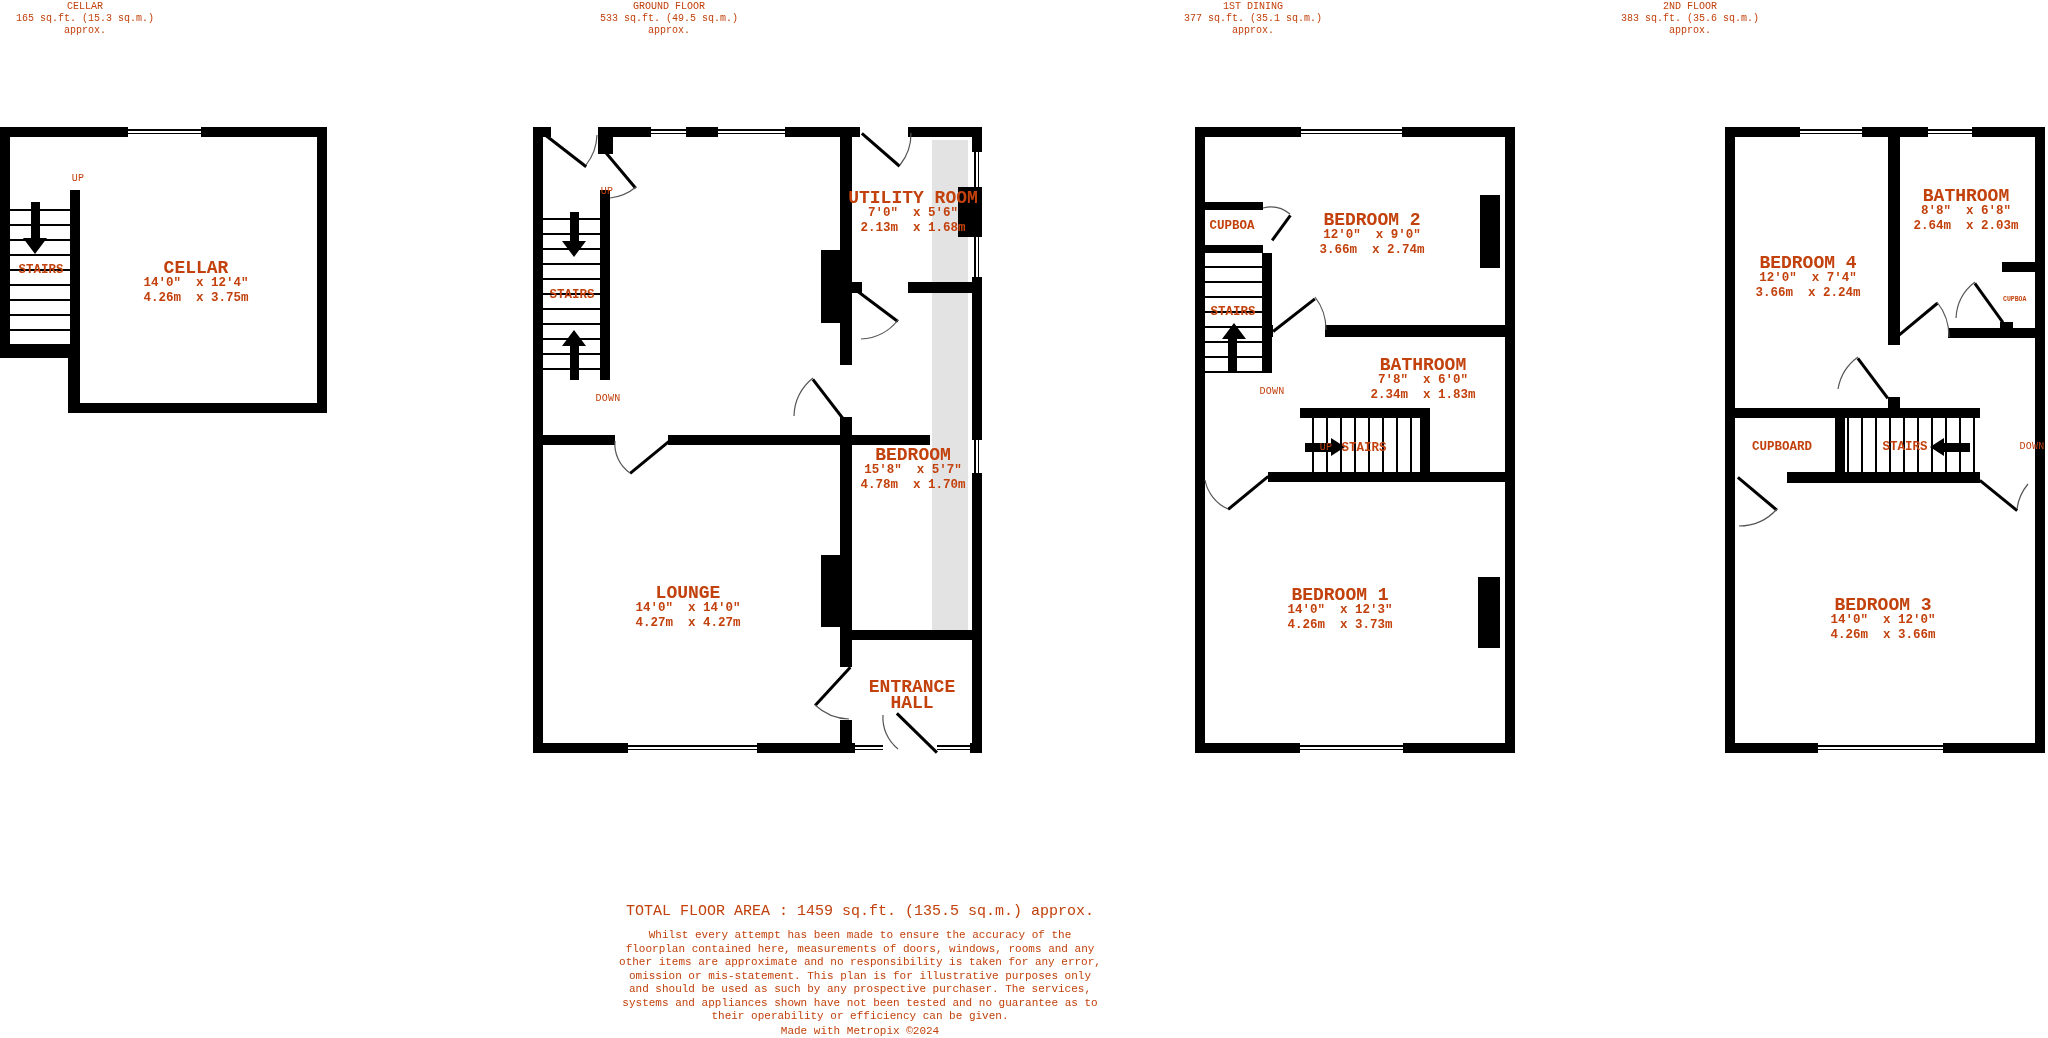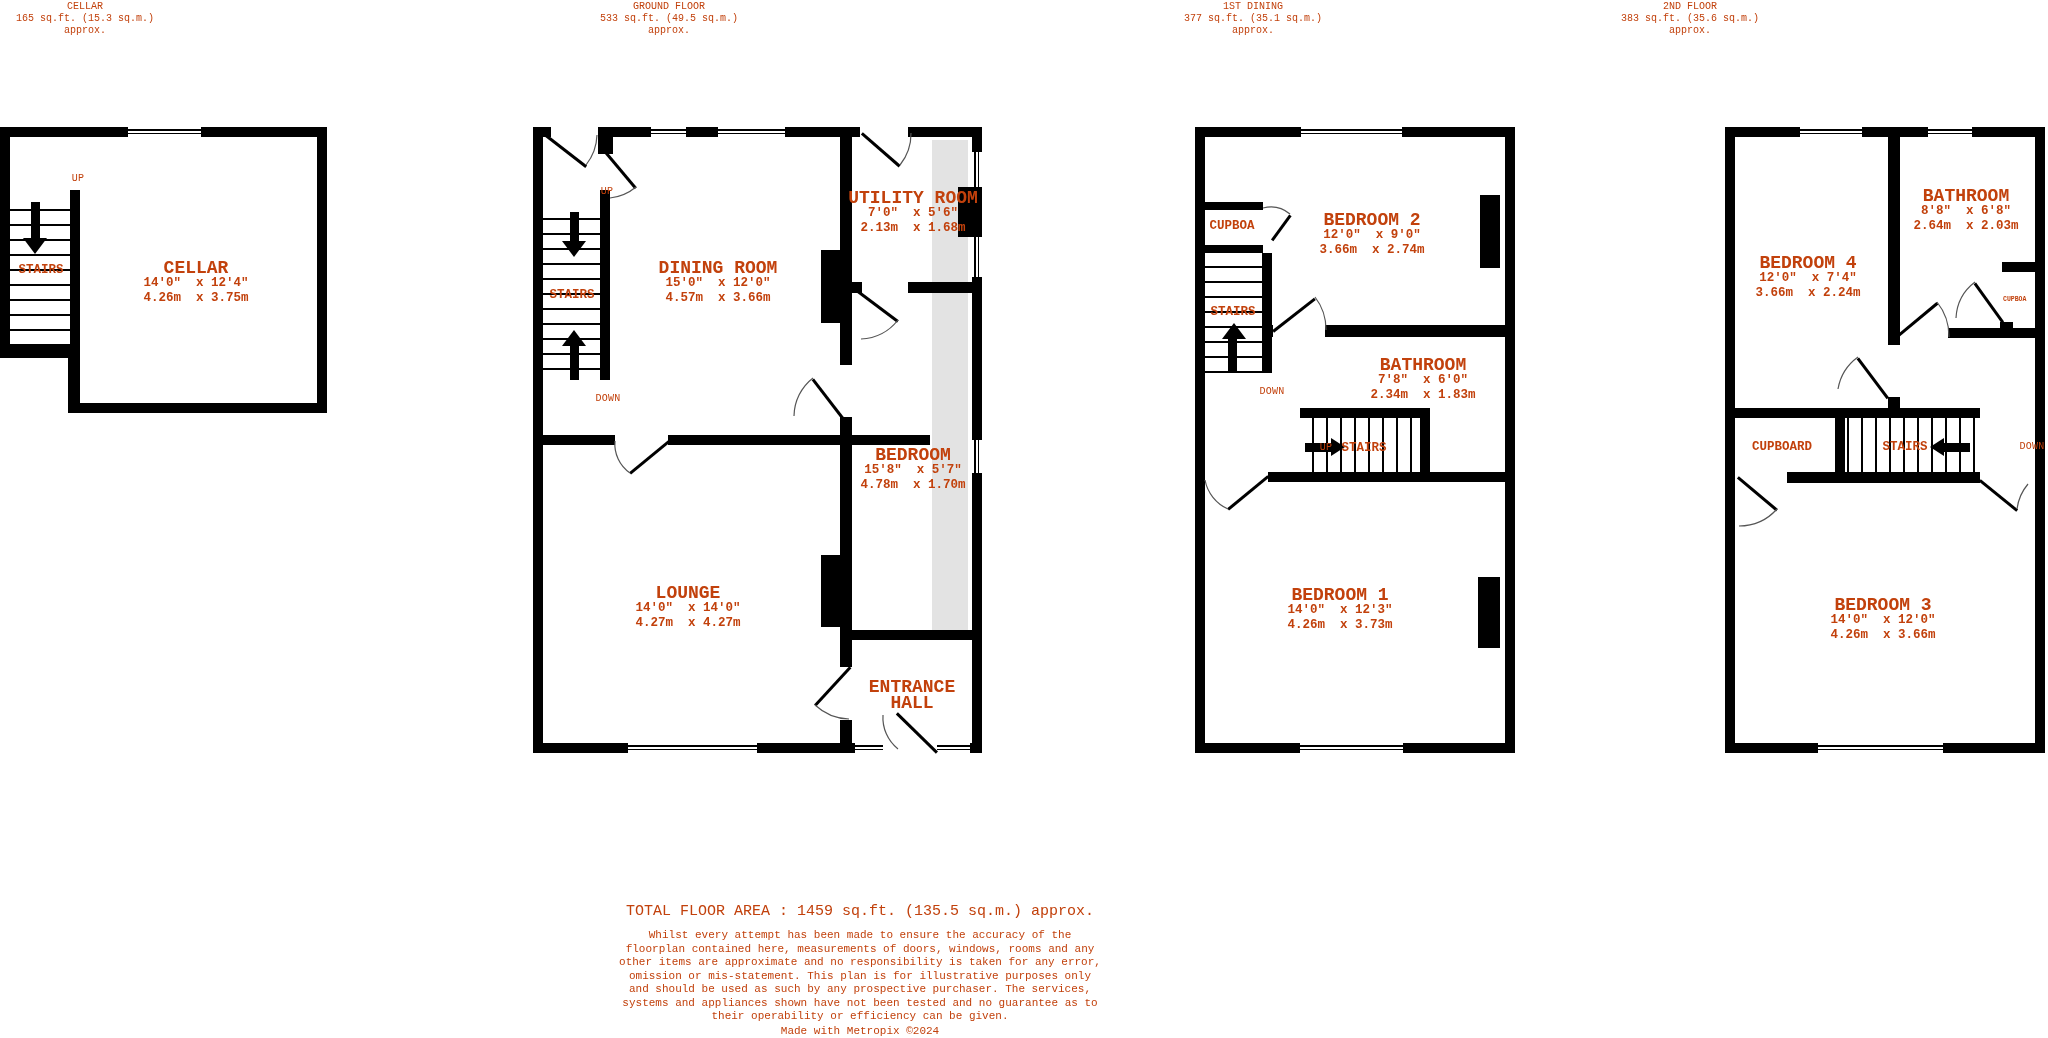--- a/index.html
+++ b/index.html
@@ -133,25 +133,20 @@
       <path d="M280,251 A49,49 0 0 0 261,289"></path>
       <path d="M82,314 A35,35 0 0 0 97,346"></path>
       <path d="M365,193 A50,50 0 0 1 328,212"></path>
       <path d="M282,578 A52,52 0 0 0 316,592"></path>
       <path d="M350,588 A40,40 0 0 0 365,622"></path>
     </svg>
 
     <div class="lbl tiny" style="left:23px;top:59px;width:30px;">UP</div>
     <div class="lbl stairs-lbl" style="left:8px;top:161px;width:62px;">STAIRS</div>
     <div class="lbl tiny" style="left:14px;top:266px;width:50px;">DOWN</div>
-    <div class="lbl" style="left:85px;top:133px;width:200px;">
-      <div class="room-name">DINING ROOM</div>
-      <div class="dim">15'0"  x 12'0"</div>
-      <div class="dim">4.57m  x 3.66m</div>
-    </div>
     <div class="lbl" style="left:285px;top:63px;width:190px;">
       <div class="room-name">UTILITY ROOM</div>
       <div class="dim">7'0"  x 5'6"</div>
       <div class="dim">2.13m  x 1.68m</div>
     </div>
     <div class="lbl" style="left:285px;top:320px;width:190px;">
       <div class="room-name">BEDROOM</div>
       <div class="dim">15'8"  x 5'7"</div>
       <div class="dim">4.78m  x 1.70m</div>
     </div>

